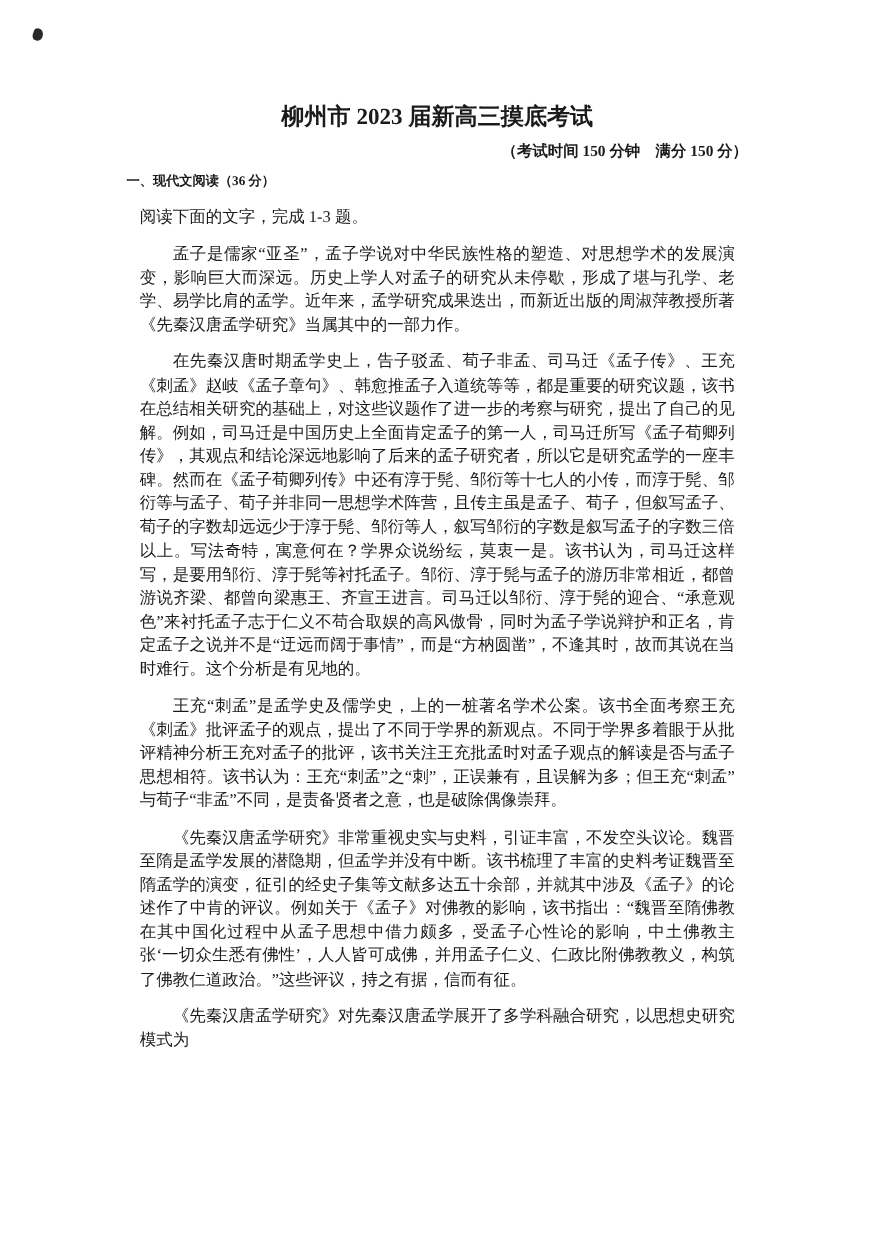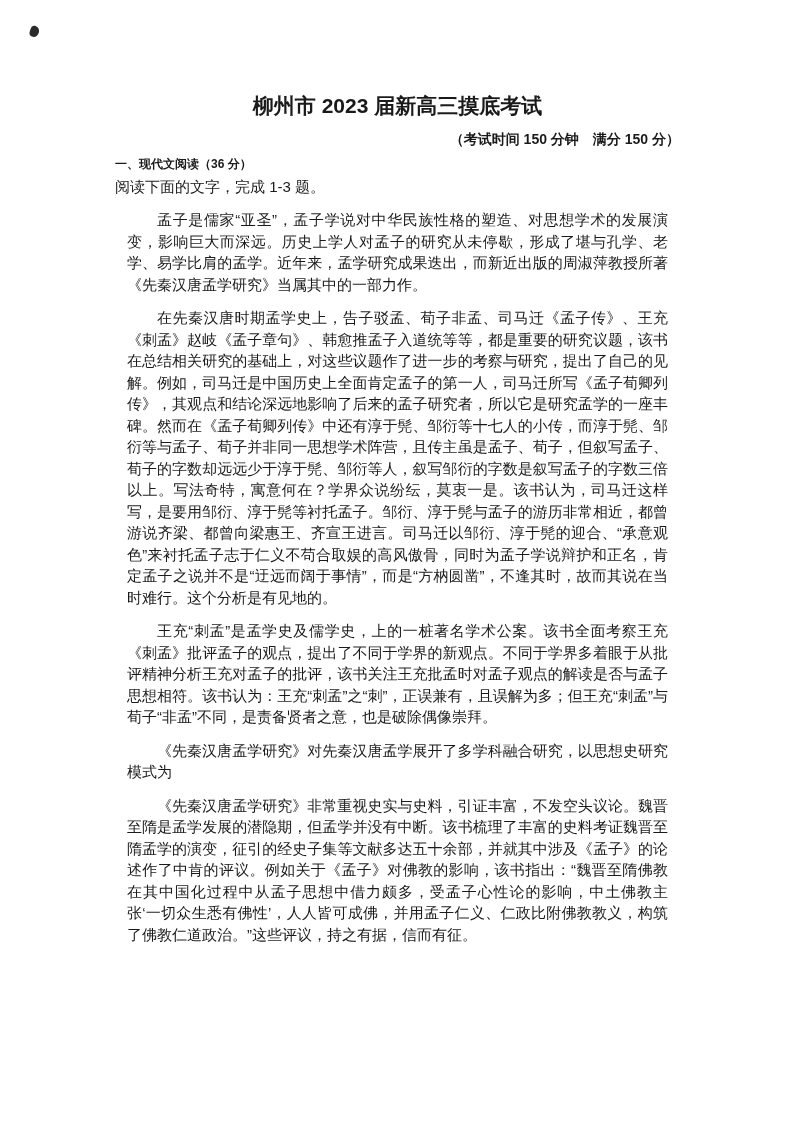--- a/index.html
+++ b/index.html
@@ -8,21 +8,21 @@
     background: #ffffff;
   }
   .page {
     position: relative;
     width: 793px;
     height: 1122px;
     margin: 0 auto;
     background: #ffffff;
     box-sizing: border-box;
     padding: 92px 113px 35px 115px;
-    font-family: Liberation Sans, sans-serif;
+    font-family: Liberation Serif, serif;
     color: #1a1a1a;
     overflow: hidden;
   }
   .scan-artifact {
     position: absolute;
     left: 30px;
     top: 26px;
     width: 9px;
     height: 11px;
     background: #2a2a2a;
@@ -53,21 +53,21 @@
   .heading {
     font-size: 12px;
     font-weight: bold;
     line-height: 21.5px;
     margin: 0;
   }
   .instruction {
     font-size: 15px;
     font-weight: normal;
     line-height: 21.5px;
-    margin: 0;
+    margin: 12px;
   }
   .body-text p {
     font-size: 15px;
     line-height: 21.5px;
     text-align: justify;
     text-indent: 2em;
     margin: 12px;
   }
   .headings-block {
     margin-top: 5px;
@@ -87,17 +87,17 @@
 
   <div class="headings-block">
     <div class="heading">一、现代文阅读（36 分）</div>
     <div class="instruction">阅读下面的文字，完成 1-3 题。</div>
   </div>
 
   <div class="body-text">
     <p>孟子是儒家“亚圣”，孟子学说对中华民族性格的塑造、对思想学术的发展演变，影响巨大而深远。历史上学人对孟子的研究从未停歇，形成了堪与孔学、老学、易学比肩的孟学。近年来，孟学研究成果迭出，而新近出版的周淑萍教授所著《先秦汉唐孟学研究》当属其中的一部力作。</p>
     <p>在先秦汉唐时期孟学史上，告子驳孟、荀子非孟、司马迁《孟子传》、王充《刺孟》赵岐《孟子章句》、韩愈推孟子入道统等等，都是重要的研究议题，该书在总结相关研究的基础上，对这些议题作了进一步的考察与研究，提出了自己的见解。例如，司马迁是中国历史上全面肯定孟子的第一人，司马迁所写《孟子荀卿列传》，其观点和结论深远地影响了后来的孟子研究者，所以它是研究孟学的一座丰碑。然而在《孟子荀卿列传》中还有淳于髡、邹衍等十七人的小传，而淳于髡、邹衍等与孟子、荀子并非同一思想学术阵营，且传主虽是孟子、荀子，但叙写孟子、荀子的字数却远远少于淳于髡、邹衍等人，叙写邹衍的字数是叙写孟子的字数三倍以上。写法奇特，寓意何在？学界众说纷纭，莫衷一是。该书认为，司马迁这样写，是要用邹衍、淳于髡等衬托孟子。邹衍、淳于髡与孟子的游历非常相近，都曾游说齐梁、都曾向梁惠王、齐宣王进言。司马迁以邹衍、淳于髡的迎合、“承意观色”来衬托孟子志于仁义不苟合取娱的高风傲骨，同时为孟子学说辩护和正名，肯定孟子之说并不是“迂远而阔于事情”，而是“方枘圆凿”，不逢其时，故而其说在当时难行。这个分析是有见地的。</p>
     <p>王充“刺孟”是孟学史及儒学史，上的一桩著名学术公案。该书全面考察王充《刺孟》批评孟子的观点，提出了不同于学界的新观点。不同于学界多着眼于从批评精神分析王充对孟子的批评，该书关注王充批孟时对孟子观点的解读是否与孟子思想相符。该书认为：王充“刺孟”之“刺”，正误兼有，且误解为多；但王充“刺孟”与荀子“非孟”不同，是责备贤者之意，也是破除偶像崇拜。</p>
+    <p>《先秦汉唐孟学研究》非常重视史实与史料，引证丰富，不发空头议论。魏晋至隋是孟学发展的潜隐期，但孟学并没有中断。该书梳理了丰富的史料考证魏晋至隋孟学的演变，征引的经史子集等文献多达五十余部，并就其中涉及《孟子》的论述作了中肯的评议。例如关于《孟子》对佛教的影响，该书指出：“魏晋至隋佛教在其中国化过程中从孟子思想中借力颇多，受孟子心性论的影响，中土佛教主张‘一切众生悉有佛性’，人人皆可成佛，并用孟子仁义、仁政比附佛教教义，构筑了佛教仁道政治。”这些评议，持之有据，信而有征。</p>
     <p>《先秦汉唐孟学研究》对先秦汉唐孟学展开了多学科融合研究，以思想史研究模式为</p>
-    <p>《先秦汉唐孟学研究》非常重视史实与史料，引证丰富，不发空头议论。魏晋至隋是孟学发展的潜隐期，但孟学并没有中断。该书梳理了丰富的史料考证魏晋至隋孟学的演变，征引的经史子集等文献多达五十余部，并就其中涉及《孟子》的论述作了中肯的评议。例如关于《孟子》对佛教的影响，该书指出：“魏晋至隋佛教在其中国化过程中从孟子思想中借力颇多，受孟子心性论的影响，中土佛教主张‘一切众生悉有佛性’，人人皆可成佛，并用孟子仁义、仁政比附佛教教义，构筑了佛教仁道政治。”这些评议，持之有据，信而有征。</p>
   </div>
 
 </div>
 
 </body></html>

